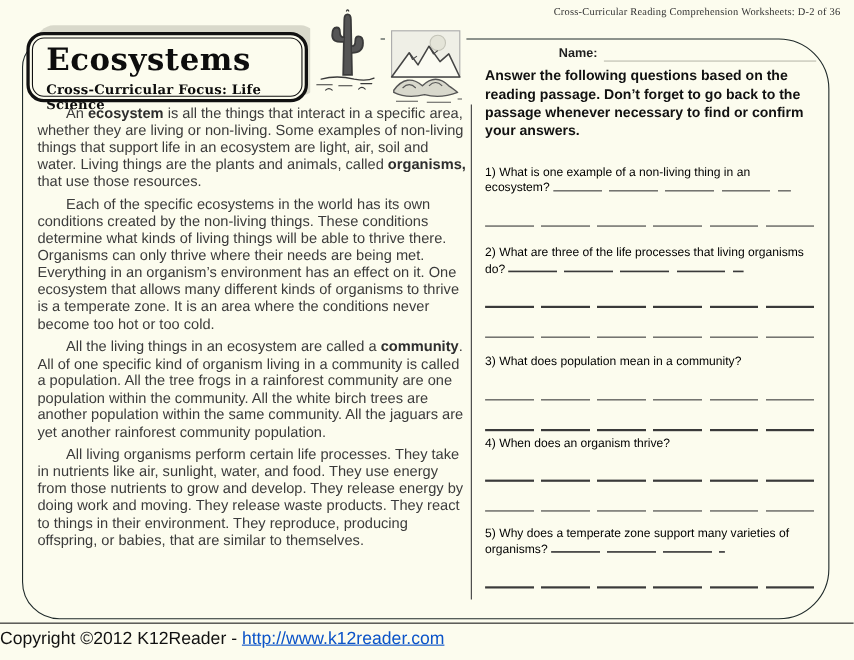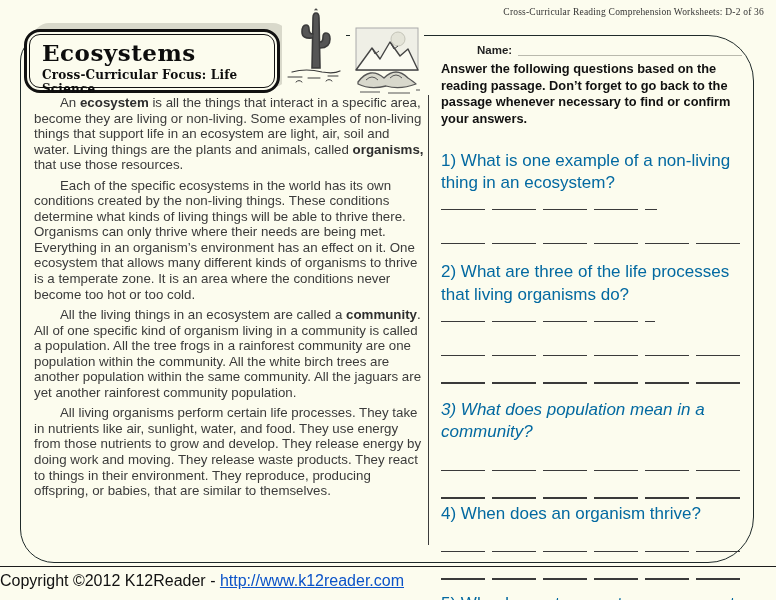--- a/index.html
+++ b/index.html
@@ -23,50 +23,50 @@
     background:#fcfcee; border:3px solid #111; border-radius:16px;
     box-shadow:9px -6px 0 0 #d9d9cb;
   }
   .title-box-inner {
     position:absolute; left:2px; top:2px; right:2px; bottom:2px;
     border:1.5px solid #111; border-radius:11px;
     padding:5px 12px 0 12px; box-sizing:border-box;
   }
   .wtitle {
     font-family:"DejaVu Serif", serif; font-weight:bold;
-    font-size:23px; color:#0d0d0d; letter-spacing:0.5px; line-height:1.1;
+    font-size:28px; color:#0d0d0d; letter-spacing:0.5px; line-height:1.1;
   }
   .wsubtitle {
     font-family:"DejaVu Serif", serif; font-weight:bold;
     font-size:12px; color:#0d0d0d; margin-top:3px; letter-spacing:0.2px;
   }
   .illus { position:absolute; background:#fcfcee; }
   .illus-left  { left:282px; top:6px;  width:64px; height:88px; }
   .illus-right { left:350px; top:26px; width:74px; height:72px; }
 
   .passage {
     position:absolute; left:34px; top:95px; width:390px;
     font-size:13.3px; line-height:1.17; color:#3b3b3b;
   }
   .passage p { margin:0 0 5px 0; text-indent:26px; }
   .passage b { font-weight:bold; color:#2e2e2e; }
 
   .divider { position:absolute; left:428px; top:95px; width:1.2px; height:450px; background:#3c3c3c; }
 
   .right-col { position:absolute; left:441px; top:43px; width:301px; color:#1f1f1f; }
-  .name-row { display:flex; align-items:center; margin:0 0 5px 36px; }
+  .name-row { display:flex; align-items:flex-start; margin:0 0 5px 67px; }
   .name-label { font-size:11.5px; font-weight:bold; }
   .name-line { flex:1; margin-left:6px; height:12px; border-bottom:1px solid #b9b9ad; }
   .instructions { font-size:12.8px; font-weight:bold; line-height:1.3; color:#111; }
 
   .questions { margin-top:4px; }
-  .question { font-size:17px; line-height:1.32; color:#0369a1; }
+  .question { font-size:11px; line-height:1.32; color:#000000; }
   .q1 { margin-top:22px; }
   .q2 { margin-top:17px; }
-  .q3 { margin-top:15px;font-style:italic; }
+  .q3 { margin-top:15px; }
   .q4 { margin-top:4px; }
   .q5 { margin-top:13px; }
   .blank {
     display:inline-block; height:10px; vertical-align:baseline;
     background:repeating-linear-gradient(to right,#3a3a3a 0 44px, rgba(0,0,0,0) 44px 51px) left bottom/100% 1.5px no-repeat;
   }
   .q1 .blank { width:216px; }
   .q2 .blank { width:214px; }
   .q5 .blank { width:158px; }
   .answer-line {
@@ -119,21 +119,21 @@
     </g>
     <g fill="#d8d8cc" stroke="#555" stroke-width="1.3" stroke-linejoin="round">
       <path d="M8 56 Q20 40 34 52 Q46 40 58 52 Q64 56 66 58 Q50 64 36 60 Q20 64 8 58 Z"></path>
       <path d="M16 54 q6 -6 12 0 M40 52 q6 -6 12 0" fill="none" stroke-width="1"></path>
     </g>
     <path d="M10 66 H30 M38 67 H60 M66 64 h4" fill="none" stroke="#555" stroke-width="1"></path>
   </svg>
 </div>
 
 <div class="passage" id="passage">
-    <p><span>An </span><b>ecosystem</b><span> is all the things that interact in a specific area, become they are living or non-living. Some examples of non-living things that support life in an ecosystem are light, air, soil and water. Living things are the plants and animals, called </span><b>organisms,</b><span> that use those resources.</span></p>
+    <p><span>An </span><b>ecosystem</b><span> is all the things that interact in a specific area, whether they are living or non-living. Some examples of non-living things that support life in an ecosystem are light, air, soil and water. Living things are the plants and animals, called </span><b>organisms,</b><span> that use those resources.</span></p>
     <p><span>Each of the specific ecosystems in the world has its own conditions created by the non-living things. These conditions determine what kinds of living things will be able to thrive there. Organisms can only thrive where their needs are being met. Everything in an organism’s environment has an effect on it. One ecosystem that allows many different kinds of organisms to thrive is a temperate zone. It is an area where the conditions never become too hot or too cold.</span></p>
     <p><span>All the living things in an ecosystem are called a </span><b>community</b><span>. All of one specific kind of organism living in a community is called a population. All the tree frogs in a rainforest community are one population within the community. All the white birch trees are another population within the same community. All the jaguars are yet another rainforest community population.</span></p>
     <p><span>All living organisms perform certain life processes. They take in nutrients like air, sunlight, water, and food. They use energy from those nutrients to grow and develop. They release energy by doing work and moving. They release waste products. They react to things in their environment. They reproduce, producing offspring, or babies, that are similar to themselves.</span></p>
   </div>
 
 <div class="divider"></div>
 
 <div class="right-col">
   <div class="name-row">
     <span class="name-label">Name:</span>

